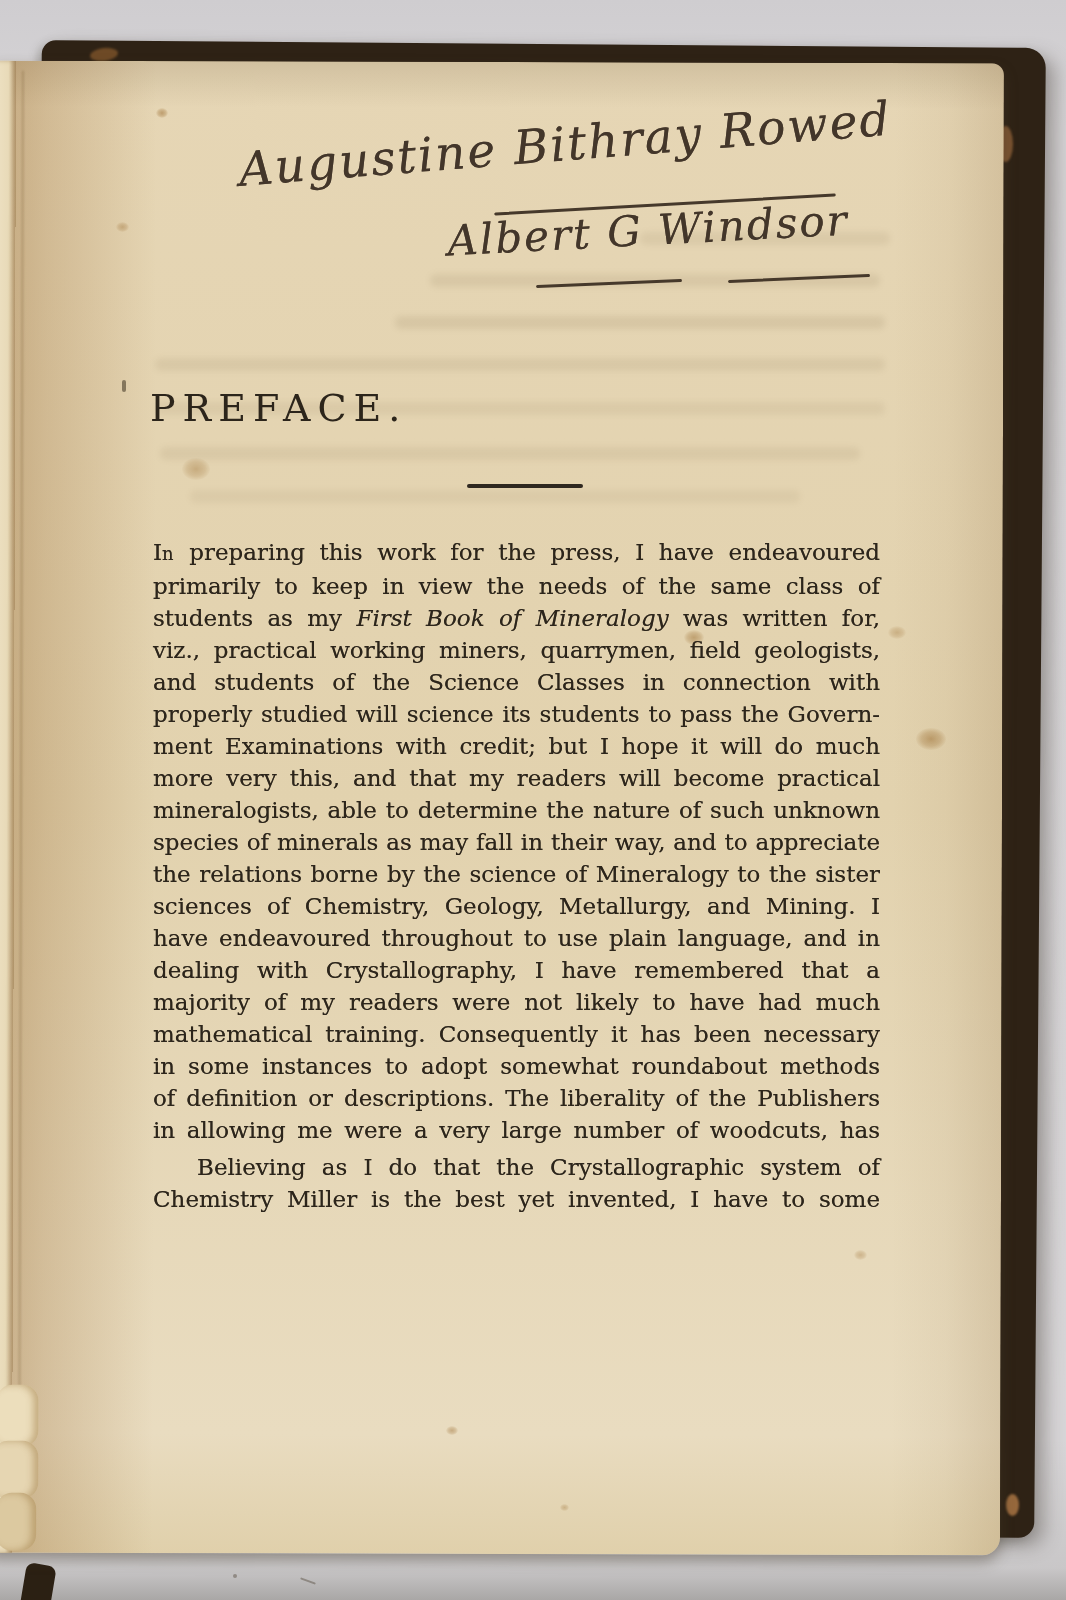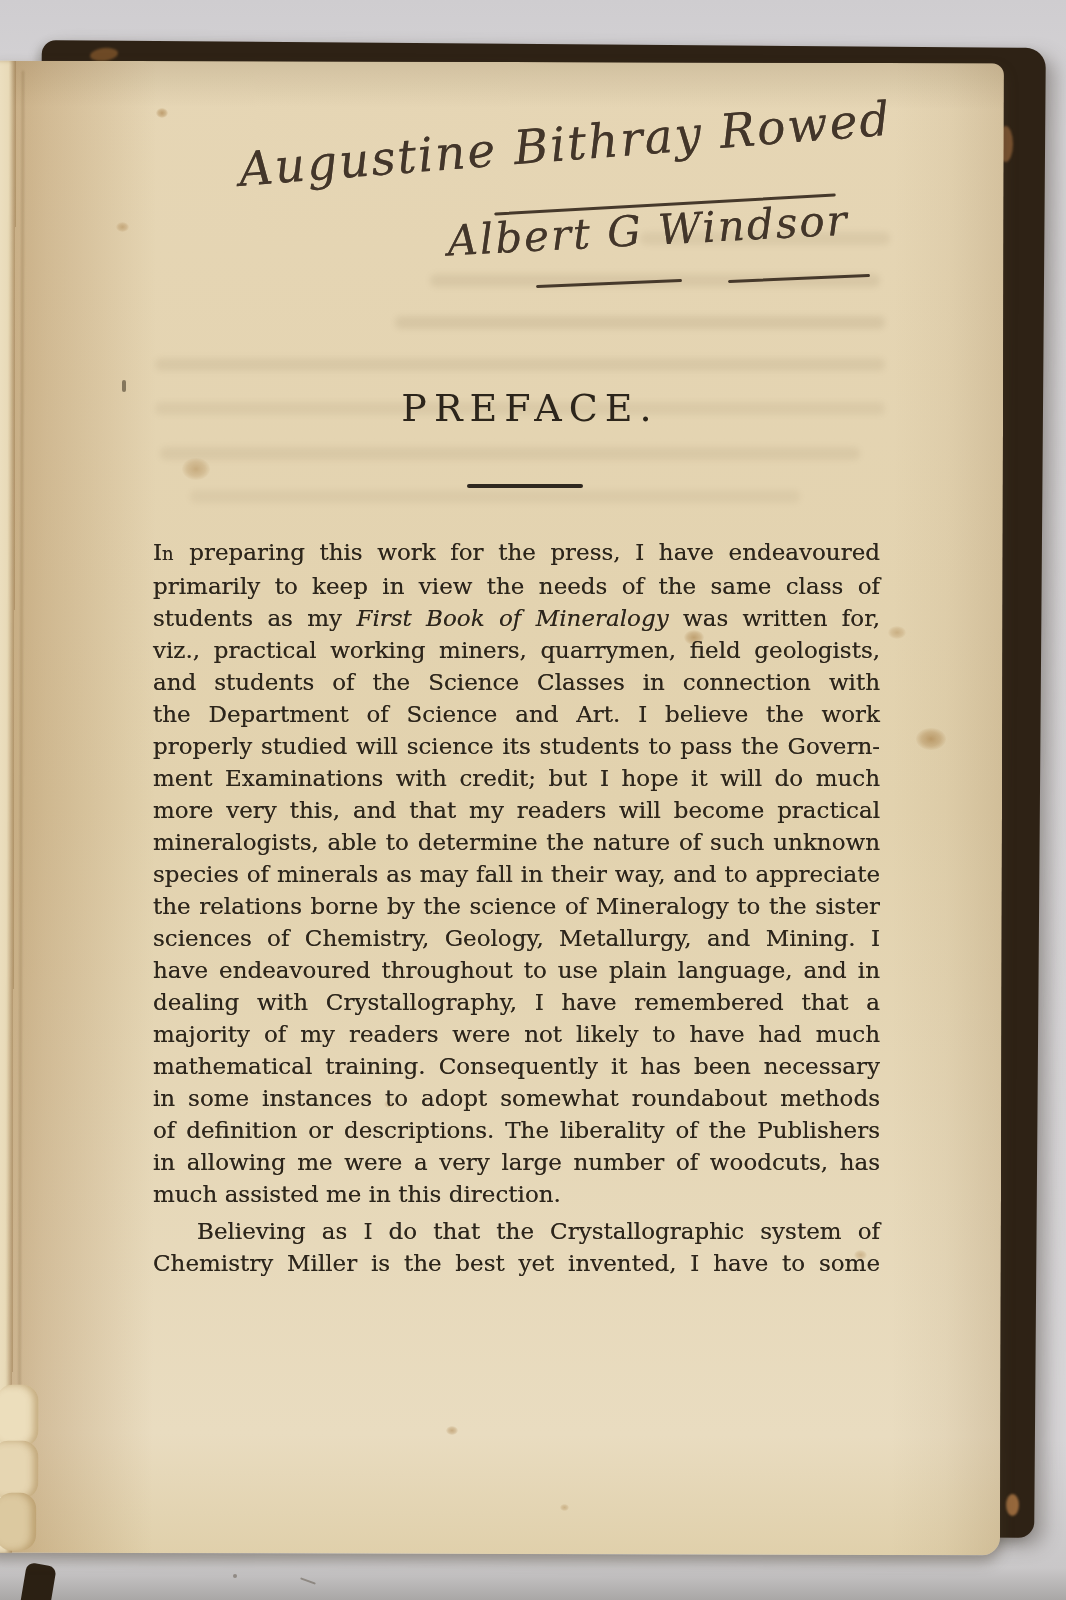--- a/index.html
+++ b/index.html
@@ -52,21 +52,21 @@
     text-shadow:0 0 .6px rgba(67,54,42,.8);
   }
   .sig1{left:238px;top:118px;width:610px;font-size:47px;text-align:center;transform:rotate(-4.5deg);}
   .sig2{left:418px;top:206px;width:460px;font-size:42px;text-align:center;transform:rotate(-3deg);}
   .underline{position:absolute;height:3px;background:#46392b;border-radius:2px;}
   .u1{left:494px;top:203px;width:342px;transform:rotate(-3.2deg);}
   .u2a{left:536px;top:282px;width:146px;transform:rotate(-2.4deg);}
   .u2b{left:728px;top:277px;width:142px;transform:rotate(-2.4deg);}
   .title{
     position:absolute;left:150px;top:386px;width:760px;
-    text-align:center;font-size:38px;letter-spacing:7px;
+    font-size:38px;letter-spacing:7px;
     color:#2c251b;font-weight:500;
   }
   .title-rule{position:absolute;left:467px;top:484px;width:116px;height:3.5px;background:#2f2820;border-radius:2px;}
   .bodytext{
     position:absolute;left:153px;top:536px;width:727px;
     font-size:23px;line-height:32px;color:#2c251b;
     text-shadow:0 0 .5px rgba(44,37,27,.65);
   }
   .para{margin:0;}
   .para + .para{margin-top:5px;}
@@ -140,36 +140,34 @@
     <div class="title">PREFACE.</div>
     <div class="title-rule"></div>
 
     <div class="bodytext" id="body-text">
         <div class="para">
           <div class="bline">I<span class="sc">n</span> preparing this work for the press, I have endeavoured</div>
           <div class="bline">primarily to keep in view the needs of the same class of</div>
           <div class="bline">students as my <i>First Book of Mineralogy</i> was written for,</div>
           <div class="bline">viz., practical working miners, quarrymen, field geologists,</div>
           <div class="bline">and students of the Science Classes in connection with</div>
-          <div class="bline">the Department of Science and Art.  I believe the work</div>
           <div class="bline">properly studied will science its students to pass the Govern-</div>
           <div class="bline">ment Examinations with credit; but I hope it will do much</div>
           <div class="bline">more very this, and that my readers will become practical</div>
           <div class="bline">mineralogists, able to determine the nature of such unknown</div>
           <div class="bline">species of minerals as may fall in their way, and to appreciate</div>
           <div class="bline">the relations borne by the science of Mineralogy to the sister</div>
           <div class="bline">sciences of Chemistry, Geology, Metallurgy, and Mining.  I</div>
           <div class="bline">have endeavoured throughout to use plain language, and in</div>
           <div class="bline">dealing with Crystallography, I have remembered that a</div>
           <div class="bline">majority of my readers were not likely to have had much</div>
           <div class="bline">mathematical training.  Consequently it has been necessary</div>
           <div class="bline">in some instances to adopt somewhat roundabout methods</div>
           <div class="bline">of definition or descriptions.  The liberality of the Publishers</div>
           <div class="bline">in allowing me were a very large number of woodcuts, has</div>
-          <div class="bline endpara">much assisted me in this direction.</div>
         </div>
         <div class="para">
           <div class="bline indent">Believing as I do that the Crystallographic system of</div>
           <div class="bline">Chemistry Miller is the best yet invented, I have to some</div>
         </div>
       </div>
   </div>
 
 </div>
 

